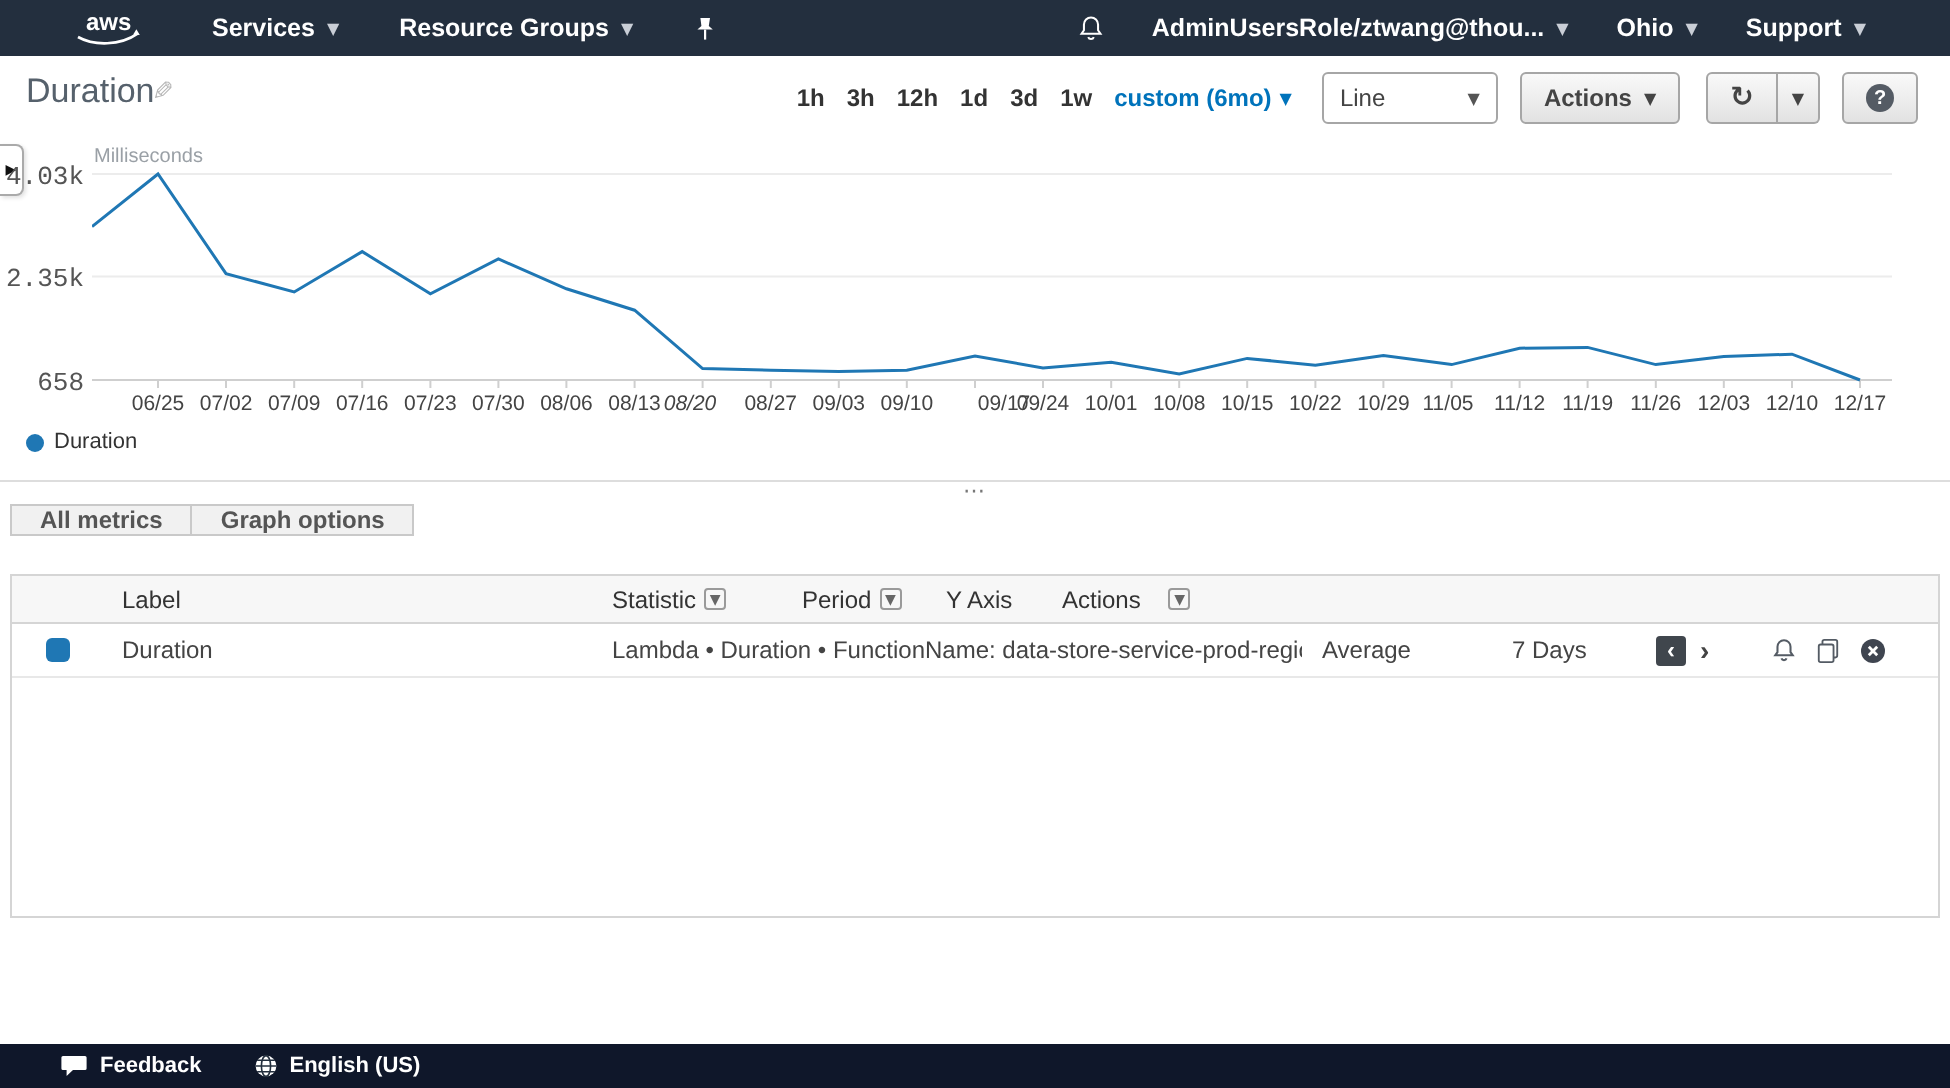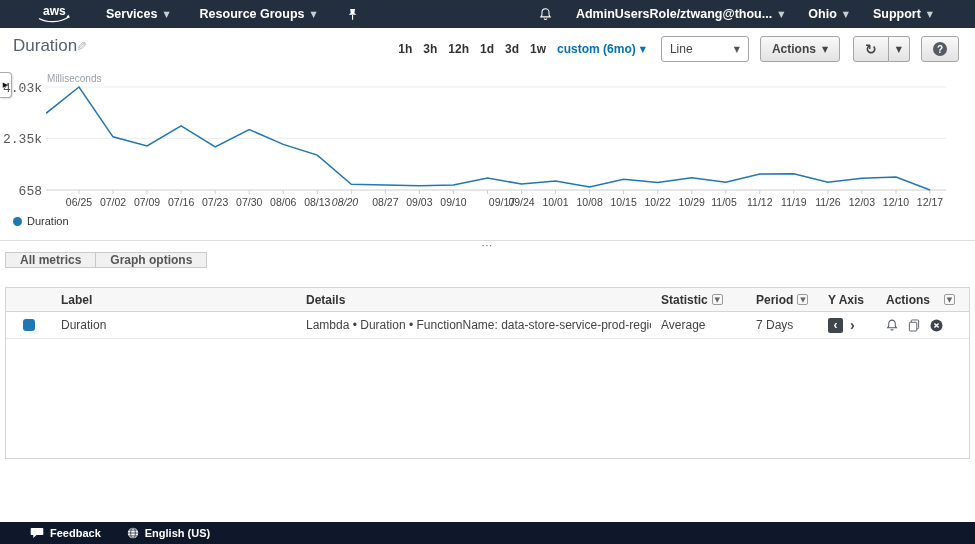--- a/index.html
+++ b/index.html
@@ -64,21 +64,21 @@
   .tabs { position:absolute; left:5px; top:224px; display:flex; align-items:flex-end; }
   .tab { height:16px; padding:0 14px; display:flex; align-items:center; font-size:12px; font-weight:bold;
          color:#555; background:#f1f1f1; border:1px solid #c9c9c9; border-left:none; cursor:pointer; white-space:nowrap; }
   .tab:first-child { border-left:1px solid #c9c9c9; }
   .tab--active { height:27px; background:#fff; border-top:3px solid #ec7211; color:#333; border-bottom:1px solid #fff; }
 
   
   .metrics-table { position:absolute; left:5px; top:259px; width:965px; height:172px;
                    border:1px solid #d5d5d5; background:#fff; }
   .thead { display:flex; height:24px; background:#f7f7f7; border-bottom:1px solid #d5d5d5;
-           align-items:center; font-size:12px; font-weight:bold; color:#333; }
+           align-items:center; font-size:12px; font-weight:normal; color:#333; }
   .trow  { display:flex; height:27px; border-bottom:1px solid #e8e8e8; align-items:center;
            font-size:12px; color:#444; background:#fff; }
   .col-swatch  { width:45px; display:flex; justify-content:center; }
   .col-label   { width:245px; padding-left:10px; }
   .col-details { width:355px; padding-left:10px; white-space:nowrap; overflow:hidden; }
   .col-stat    { width:95px;  padding-left:10px; display:flex; align-items:center; }
   .col-period  { width:82px;  padding-left:10px; display:flex; align-items:center; }
   .col-yaxis   { width:58px;  display:flex; gap:7px; align-items:center; }
   .col-actions { display:flex; gap:10px; align-items:center; }
   .box-caret { display:inline-flex; width:11px; height:11px; border:1px solid #9a9a9a; border-radius:2px;
@@ -264,21 +264,20 @@
 
   <div class="tabs">
     <div class="tab">All metrics</div>
     <div class="tab">Graph options</div>
   </div>
 
   <div class="metrics-table">
     <div class="thead">
       <div class="col-swatch"></div>
       <div class="col-label">Label</div>
-      <div class="col-details">Details</div>
       <div class="col-stat">
         <span>Statistic</span>
         <span class="box-caret">
             <span>▼</span>
           </span>
       </div>
       <div class="col-period">
         <span>Period</span>
         <span class="box-caret">
             <span>▼</span>

